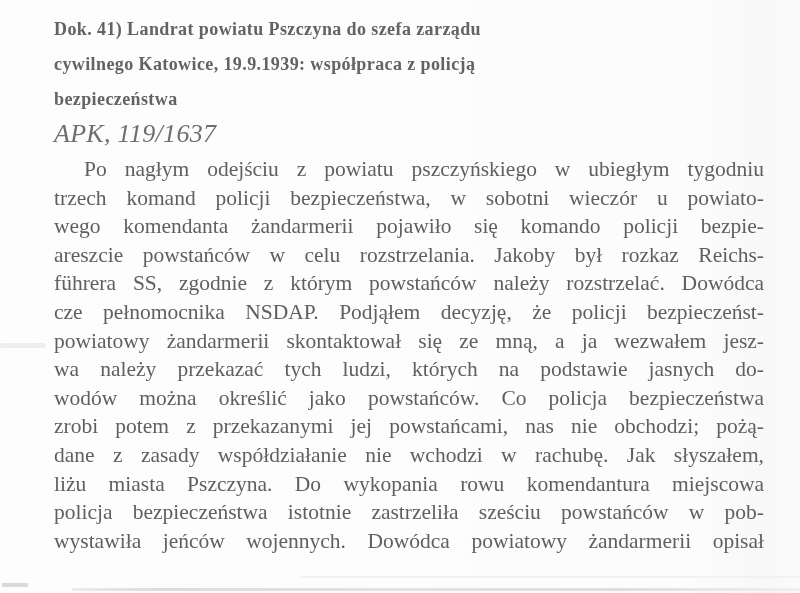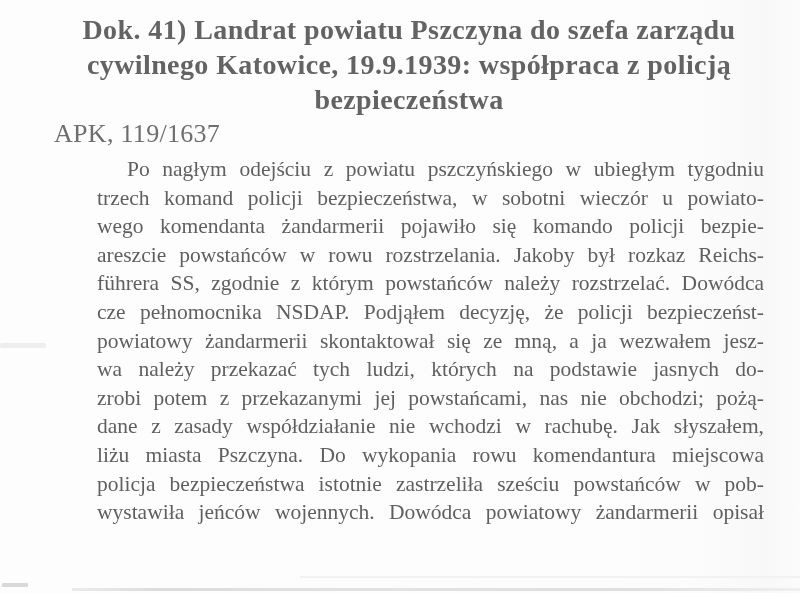--- a/index.html
+++ b/index.html
@@ -16,47 +16,46 @@
   }
   .content {
     position: absolute;
     left: 54px;
     top: 12px;
     width: 710px;
   }
   .heading {
     color: #636363;
     font-weight: bold;
-    font-size: 28px;
+    font-size: 18px;
     line-height: 35px;
     letter-spacing: 0.4px;
-    text-align: center;
   }
   .heading-line {
     white-space: nowrap;
   }
   .source {
     color: #6e6e6e;
+    font-style: italic;
     font-size: 26px;
     line-height: 31px;
     margin-top: 1px;
     letter-spacing: 0.3px;
   }
   .body-text {
     margin-top: 6px;
     color: #5f5f5f;
     font-size: 21.5px;
     line-height: 28.6px;
   }
   .body-line {
     text-align: justify;
     text-align-last: justify;
     height: 28.6px;
     overflow: visible;
-    margin-left: 43px;
   }
   .body-line.indent {
     padding-left: 30px;
   }
   
   .artifact {
     position: absolute;
   }
   .artifact-left-streak {
     left: 0; top: 343px; width: 46px; height: 5px;
@@ -88,25 +87,26 @@
       <div class="heading-line">cywilnego Katowice, 19.9.1939: współpraca z policją</div>
       <div class="heading-line">bezpieczeństwa</div>
     </div>
 
     <div class="source">APK, 119/1637</div>
 
     <div class="body-text">
       <div class="body-line indent">Po nagłym odejściu z powiatu pszczyńskiego w ubiegłym tygodniu</div>
       <div class="body-line">trzech komand policji bezpieczeństwa, w sobotni wieczór u powiato-</div>
       <div class="body-line">wego komendanta żandarmerii pojawiło się komando policji bezpie-</div>
-      <div class="body-line">areszcie powstańców w rowu rozstrzelania. Jakoby był rozkaz Reichs-</div>
+      <div class="body-line">areszcie powstańców w celu rozstrzelania. Jakoby był rozkaz Reichs-</div>
       <div class="body-line">führera SS, zgodnie z którym powstańców należy rozstrzelać. Dowódca</div>
       <div class="body-line">cze pełnomocnika NSDAP. Podjąłem decyzję, że policji bezpieczeńst-</div>
       <div class="body-line">powiatowy żandarmerii skontaktował się ze mną, a ja wezwałem jesz-</div>
       <div class="body-line">wa należy przekazać tych ludzi, których na podstawie jasnych do-</div>
+      <div class="body-line">wodów można określić jako powstańców. Co policja bezpieczeństwa</div>
       <div class="body-line">zrobi potem z przekazanymi jej powstańcami, nas nie obchodzi; pożą-</div>
       <div class="body-line">dane z zasady współdziałanie nie wchodzi w rachubę. Jak słyszałem,</div>
       <div class="body-line">liżu miasta Pszczyna. Do wykopania rowu komendantura miejscowa</div>
       <div class="body-line">policja bezpieczeństwa istotnie zastrzeliła sześciu powstańców w pob-</div>
       <div class="body-line">wystawiła jeńców wojennych. Dowódca powiatowy żandarmerii opisał</div>
     </div>
 
   </div>
 
   <div class="artifact artifact-left-streak"></div>

